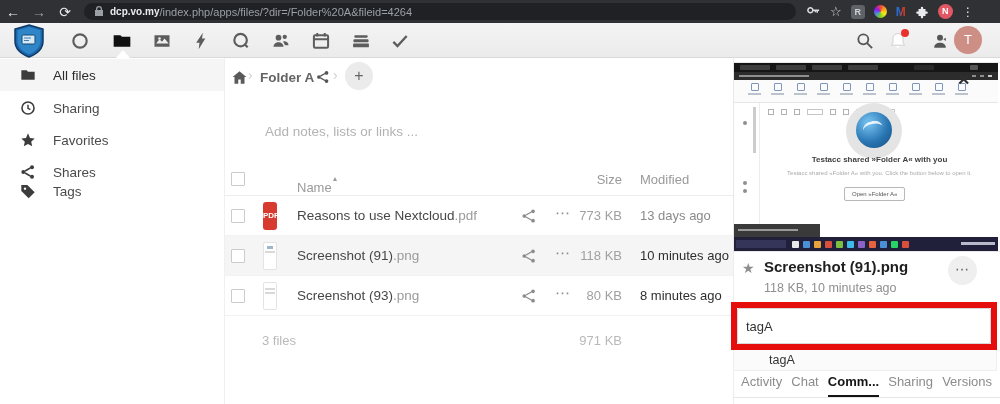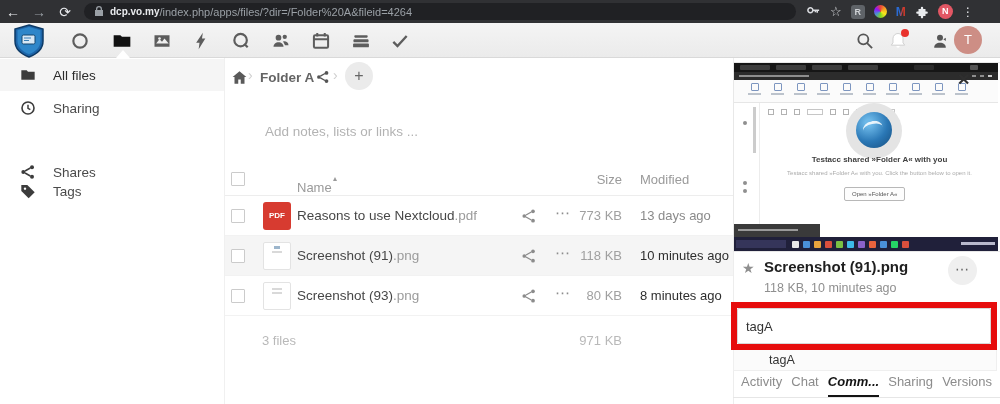--- a/index.html
+++ b/index.html
@@ -64,21 +64,21 @@
   .thead .checkbox { position:absolute; left:6px; top:8px; }
   .col-name { position:absolute; left:72px; top:16px; font-size:13px; color:#9a9a9a; cursor:pointer; }
   .sort-caret { position:absolute; left:108px; top:10px; font-size:8px; color:#9a9a9a; }
   .col-size { position:absolute; left:347px; top:8px; width:50px; text-align:right; font-size:13px; color:#9a9a9a; cursor:pointer; }
   .col-mod { position:absolute; left:415px; top:8px; font-size:13px; color:#9a9a9a; cursor:pointer; }
   .thead-line { position:absolute; left:0; top:31px; width:508px; border-top:1px solid #ededed; }
 
   .file-row { left:225px; width:508px; height:40px; cursor:pointer; border-bottom:1px solid #f2f2f2; }
   .file-row.selected { background:#f5f5f5; }
   .file-row .checkbox { position:absolute; left:6px; top:13px; }
-  .row-icon { position:absolute; left:38px; top:6px; width:28px; height:28px; }
+  .row-icon { position:absolute; left:38px; top:6px; width:14px; height:28px; }
   .pdf-icon { background:#d73b30; border-radius:3px; color:#fff; font-size:8px; font-weight:bold;
     text-align:center; line-height:28px; }
   .shot-icon { background:#fff; border:1px solid #e3e3e3; border-radius:2px; overflow:hidden; }
   .shot-icon .tb { height:5px; background:#2b2b2b; }
   .shot-icon .dot { width:6px; height:3px; background:#9db6cc; margin:3px auto 0; }
   .shot-icon .ln { width:10px; height:2px; background:#d9d9d9; margin:2px auto 0; }
   .row-name { position:absolute; left:72px; top:12px; font-size:13.5px; color:#474747; white-space:nowrap; }
   .row-name .ext { color:#9b9b9b; }
   .row-share { position:absolute; left:296px; top:12px; width:16px; height:16px; color:#8c8c8c; cursor:pointer; }
   .row-more { position:absolute; left:330px; top:8px; font-size:15px; color:#8c8c8c; cursor:pointer; }
@@ -136,21 +136,21 @@
     color:#666; text-align:center; line-height:26px; font-size:14px; letter-spacing:1px; cursor:pointer; }
 
   .red-box { left:731px; top:302px; width:266px; height:48px; border:6px solid #e60d0d; z-index:4; background:#fff; }
   .tag-input { width:100%; height:100%; border:1px solid #d8d8d8; border-radius:2px; padding:0 8px;
     font-size:13px; color:#333; font-family:"Liberation Sans", sans-serif; outline:none; }
   .tag-suggest { left:733px; top:350px; width:264px; height:21px; background:#fbfbfb;
     border:1px solid #efefef; border-top:none; font-size:12.5px; color:#333;
     line-height:20px; padding-left:35px; cursor:pointer; }
   .tabs { left:733px; top:371px; width:267px; display:flex; justify-content:space-between; padding:0 8px; }
   .tab { font-size:13px; color:#8c8c8c; padding:3px 0 6px; cursor:pointer; white-space:nowrap; }
-  .tab.active { color:#141414; font-weight:bold; border-bottom:2px solid #141414;font-style:italic; }
+  .tab.active { color:#141414; font-weight:bold; border-bottom:2px solid #141414; }
   .panel-divider { left:733px; top:397px; width:267px; border-top:1px solid #e6e6e6; }
 </style>
 </head>
 <body>
 
 <div id="stage">
 
   <div class="abs browser-bar">
     <span class="nav-btn">←</span>
     <span class="nav-btn dim">→</span>
@@ -245,20 +245,26 @@
           <path fill="currentColor" d="M2 5h8l2 2h10v12H2z"></path>
         </svg>
       <span>All files</span>
     </div>
     <div class="side-item" style="top:34px">
       <svg class="s ic" viewBox="0 0 24 24">
           <circle cx="12" cy="12" r="9" fill="none" stroke="currentColor" stroke-width="2.4"></circle>
           <path stroke="currentColor" stroke-width="2.2" fill="none" d="M12 7v5.5l3.5 2"></path>
         </svg>
       <span>Sharing</span>
+    </div>
+    <div class="side-item" style="top:66px">
+      <svg class="s ic" viewBox="0 0 24 24">
+          <path fill="currentColor" d="M12 2l3 7 7 .7-5.2 4.8 1.5 7L12 18l-6.3 3.5 1.5-7L2 9.7 9 9z"></path>
+        </svg>
+      <span>Favorites</span>
     </div>
     <div class="side-item" style="top:98px">
       <svg class="s ic" viewBox="0 0 24 24">
           <circle cx="18" cy="5" r="3" fill="currentColor"></circle>
           <circle cx="5" cy="12" r="3" fill="currentColor"></circle>
           <circle cx="18" cy="19" r="3" fill="currentColor"></circle>
           <path stroke="currentColor" stroke-width="2.2" d="M7.5 10.5L15.5 6M7.5 13.5l8 4.5"></path>
         </svg>
       <span>Shares</span>
     </div>

